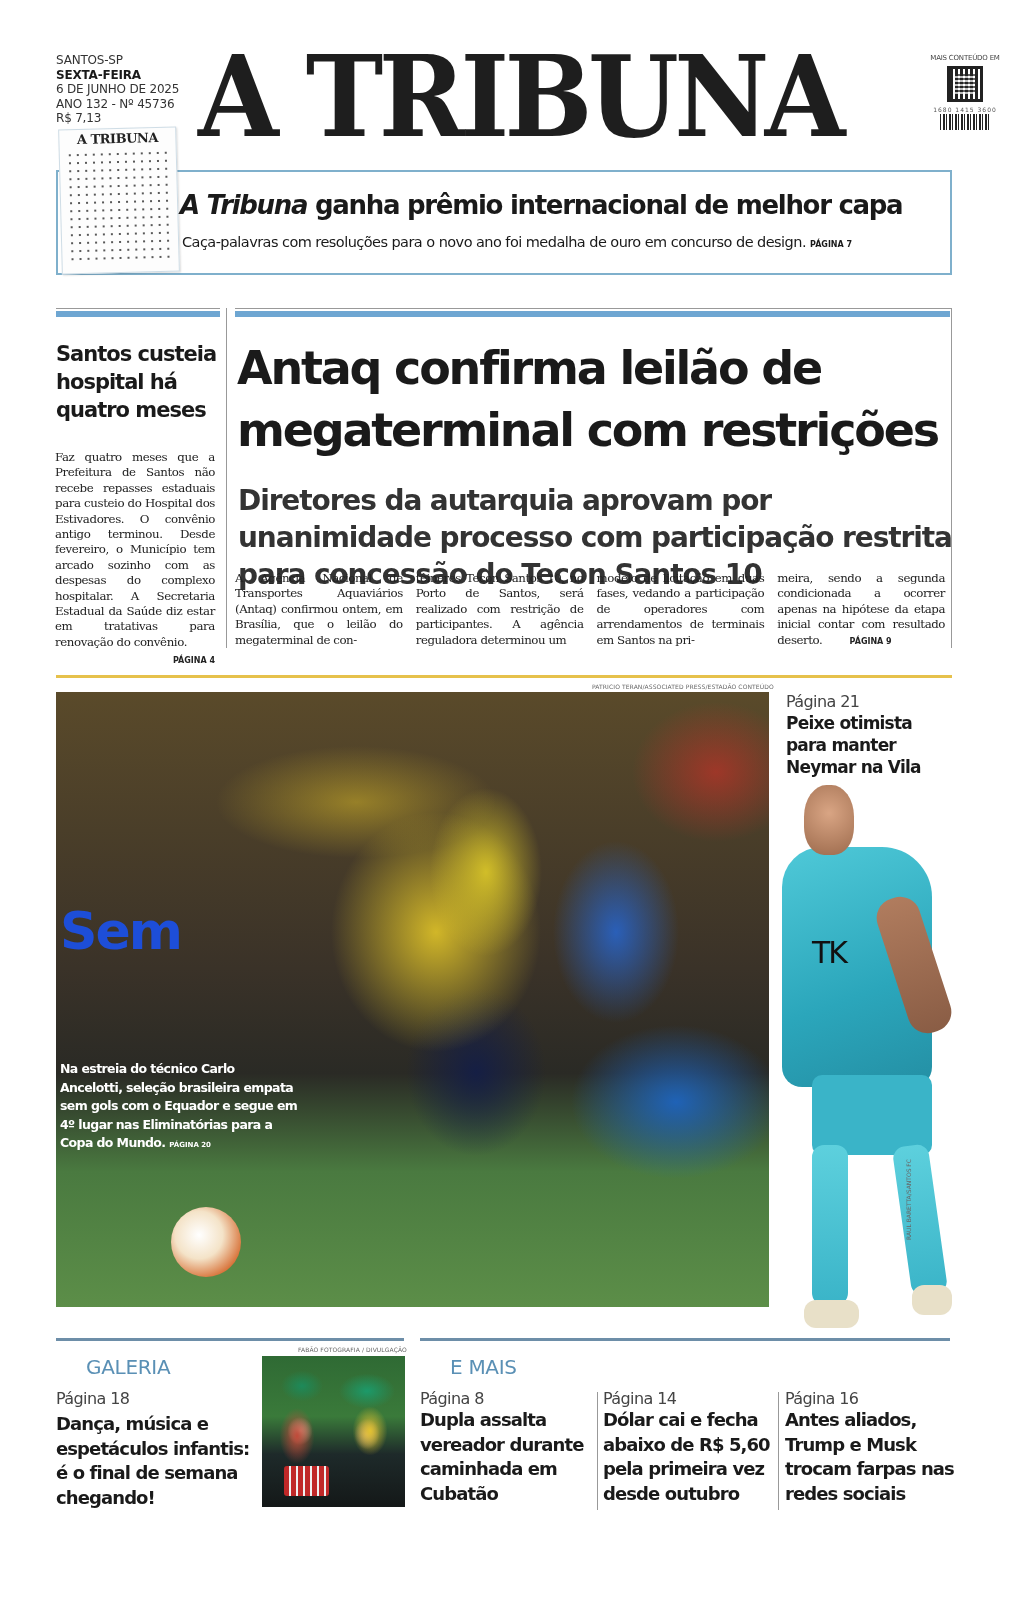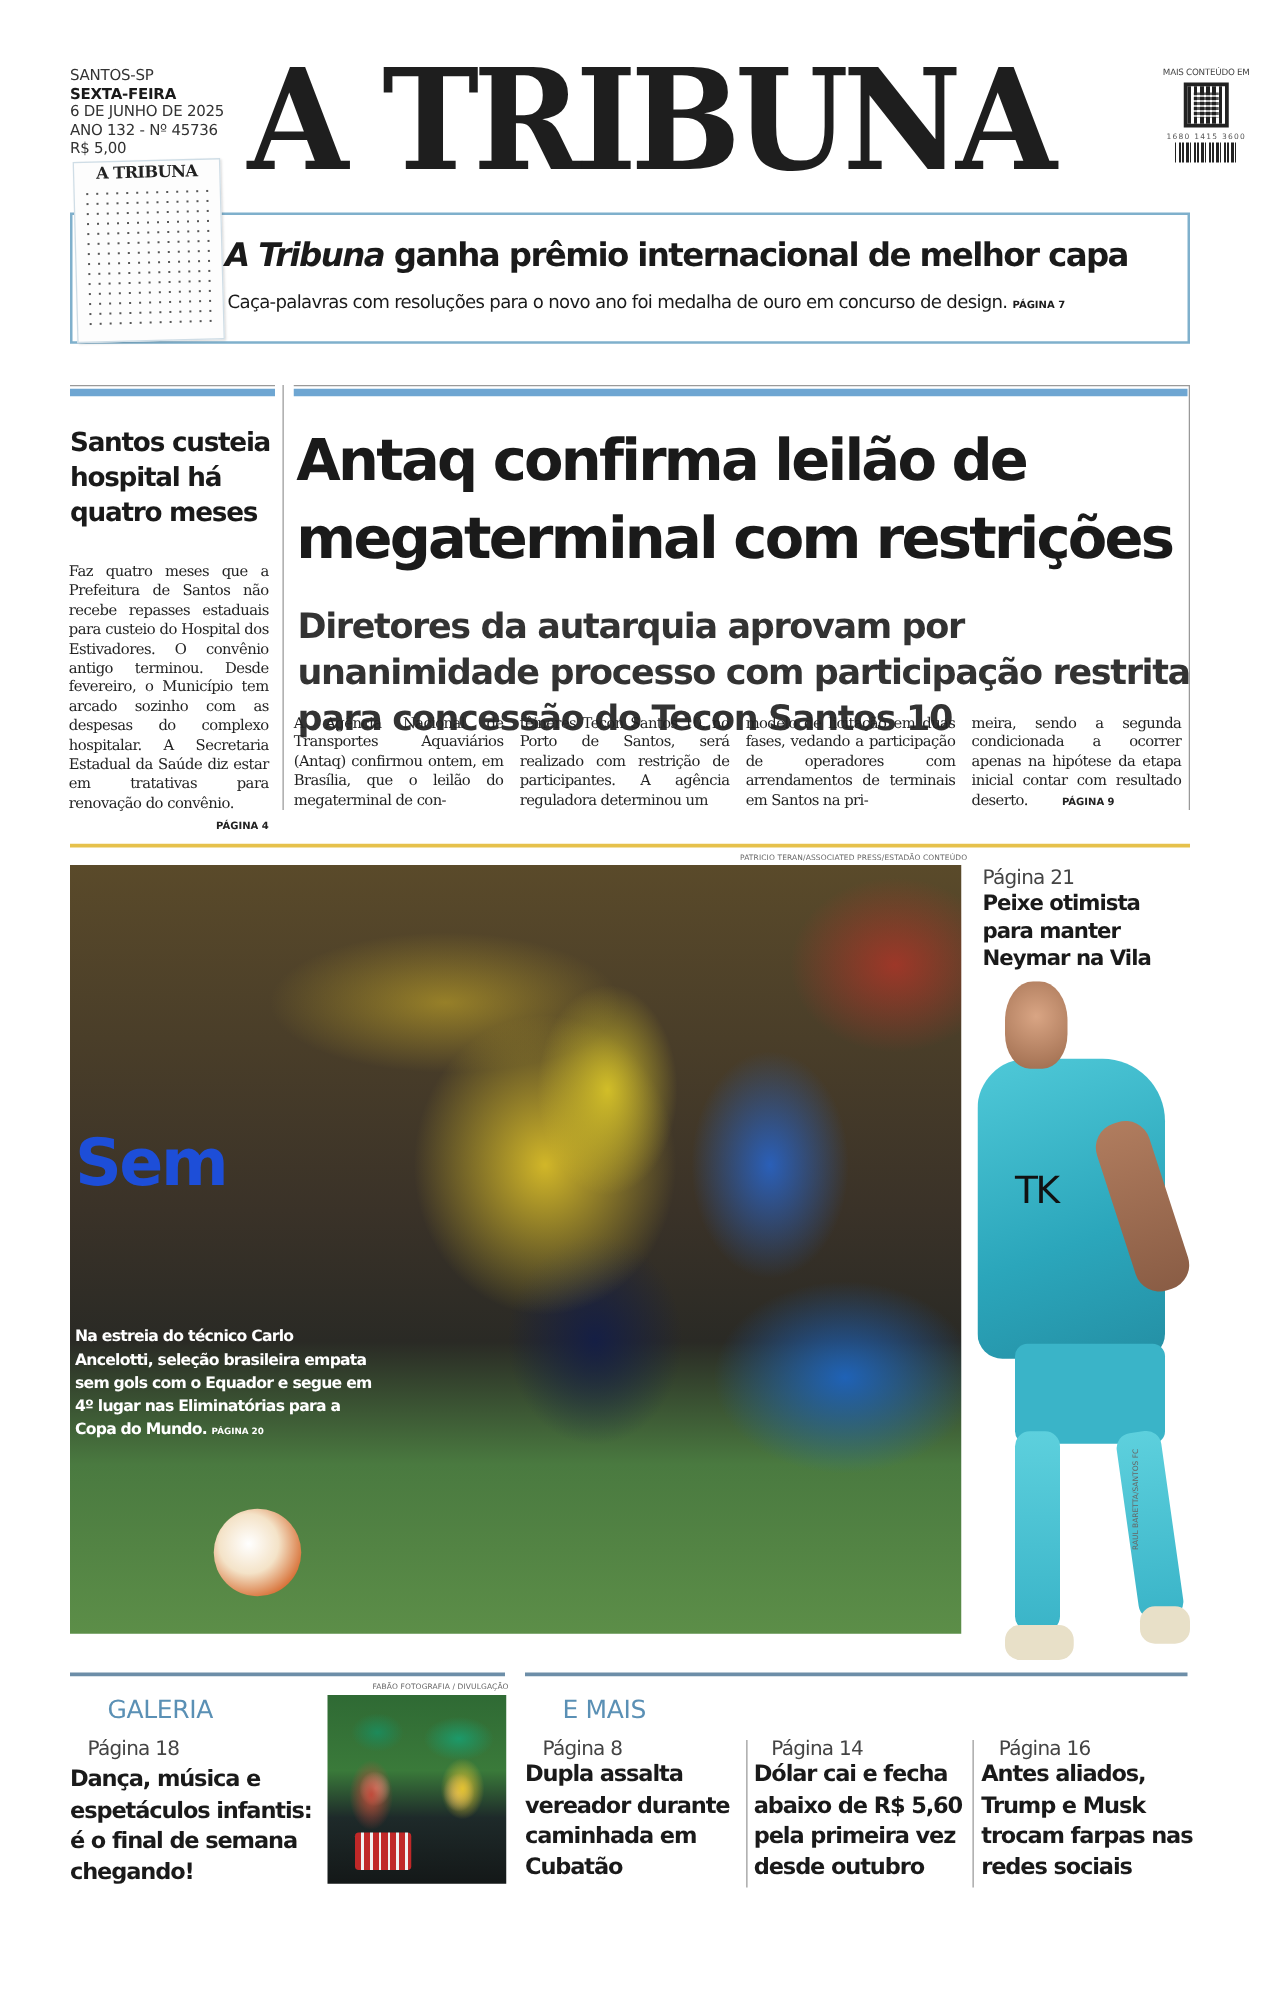--- a/index.html
+++ b/index.html
@@ -71,21 +71,21 @@
   .player .shorts { position:absolute; left: 30px; top: 290px; width: 120px; height: 80px; border-radius: 10px; background: #3ab4c8; }
   .player .leg1 { position:absolute; left: 30px; top: 360px; width: 36px; height: 160px; border-radius: 12px; background: linear-gradient(180deg, #5dd0dd, #3ab4c8); }
   .player .leg2 { position:absolute; left: 120px; top: 360px; width: 36px; height: 150px; border-radius: 12px; background: linear-gradient(180deg, #5dd0dd, #3ab4c8); transform: rotate(-8deg); }
   .player .shoe1 { position:absolute; left: 22px; top: 515px; width: 55px; height: 28px; border-radius: 12px; background: #e8e0c8; }
   .player .shoe2 { position:absolute; left: 130px; top: 500px; width: 40px; height: 30px; border-radius: 12px; background: #e8e0c8; }
   .vcredit { left: 905px; top: 1240px; font-size: 6px; color: #666; transform: rotate(-90deg); transform-origin: left top; white-space: nowrap; }
 
   
   .sec-rule { height: 3px; background: #6d8ea8; }
   .sec-label { font-size: 20px; color: #5a90b5; letter-spacing: -0.3px; margin-left: 30px; }
-  .pg { font-size: 16px; color: #444; letter-spacing: -0.6px; margin-left: 14px; }
+  .pg { font-size: 16px; color: #444; letter-spacing: -0.6px; }
   .btm-head { font-weight: bold; font-size: 18px; line-height: 24.5px; letter-spacing: -0.9px; color: #1a1a1a; }
   .gal-photo { left: 262px; top: 1356px; width: 143px; height: 151px; overflow: hidden;
     background:
       radial-gradient(ellipse 30px 22px at 40px 30px, #1d8a5a, transparent 70%),
       radial-gradient(ellipse 40px 25px at 105px 35px, #1c9a6a, transparent 70%),
       radial-gradient(ellipse 25px 40px at 35px 80px, #c04a3a, transparent 70%),
       radial-gradient(ellipse 25px 35px at 108px 75px, #e2c230, transparent 70%),
       radial-gradient(ellipse 18px 20px at 38px 75px, #e6c4a8, transparent 70%),
       radial-gradient(ellipse 18px 22px at 105px 78px, #d2a488, transparent 70%),
       linear-gradient(180deg, #2f6a34 0%, #3a7a3a 40%, #1e2a2a 65%, #141818 100%); }
@@ -93,21 +93,21 @@
   .bvline { width: 1px; background: #999; }
 </style>
 </head>
 <body>
 
 <div class="abs meta">
   <div>SANTOS-SP</div>
   <div class="bold">SEXTA-FEIRA</div>
   <div>6 DE JUNHO DE 2025</div>
   <div>ANO 132 - Nº 45736</div>
-  <div>R$ 5,00</div>
+  <div>R$ 7,13</div>
 </div>
 
 <div class="abs logo">A TRIBUNA</div>
 
 <div class="abs qr-area">
   <div class="qr-label">MAIS CONTEÚDO EM</div>
   <div class="qr"></div>
   <div class="barcode-num">1680 1415 3600</div>
   <div class="barcode"></div>
 </div>

